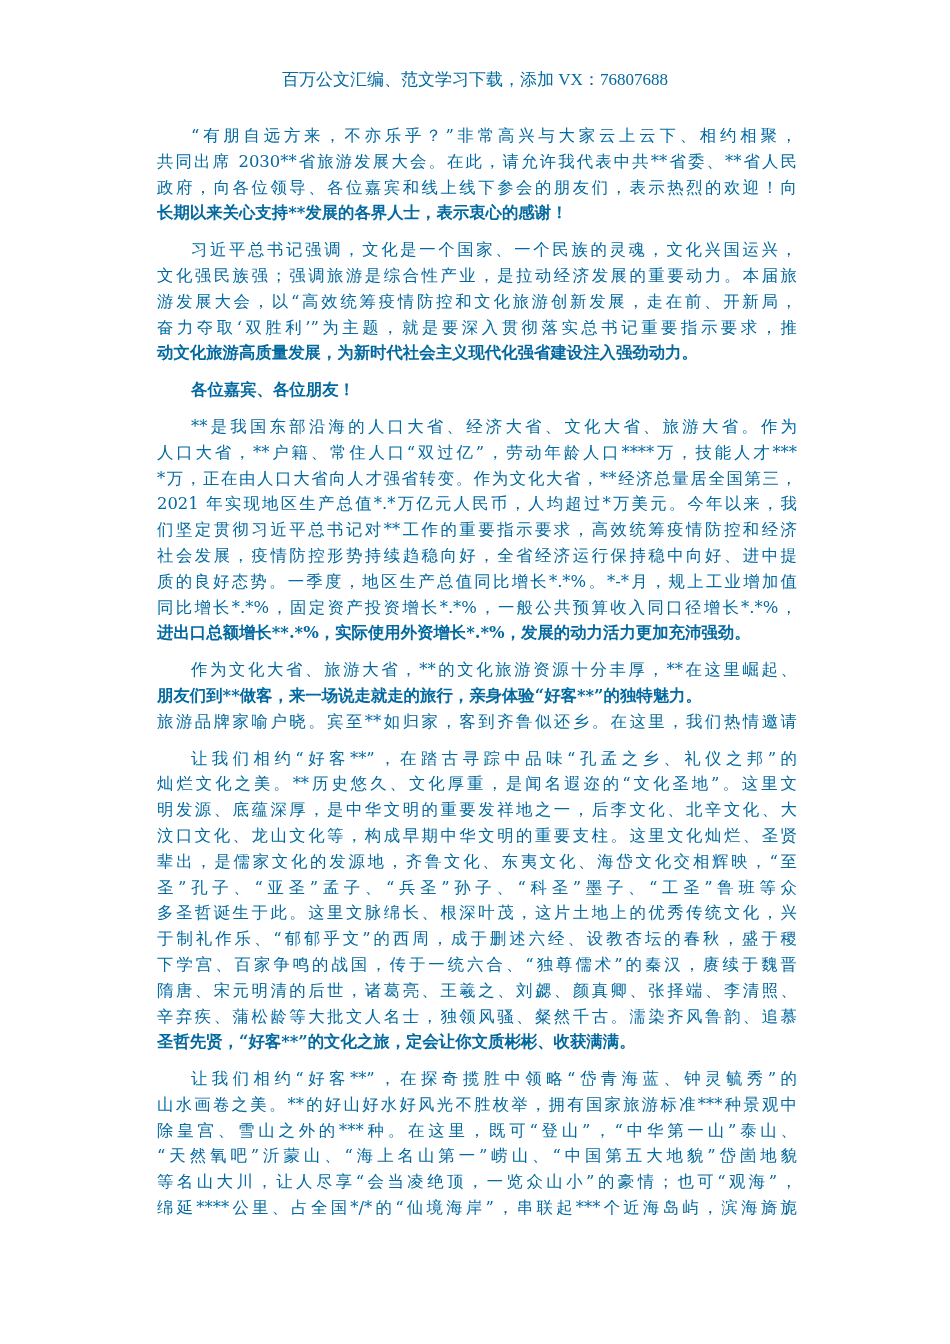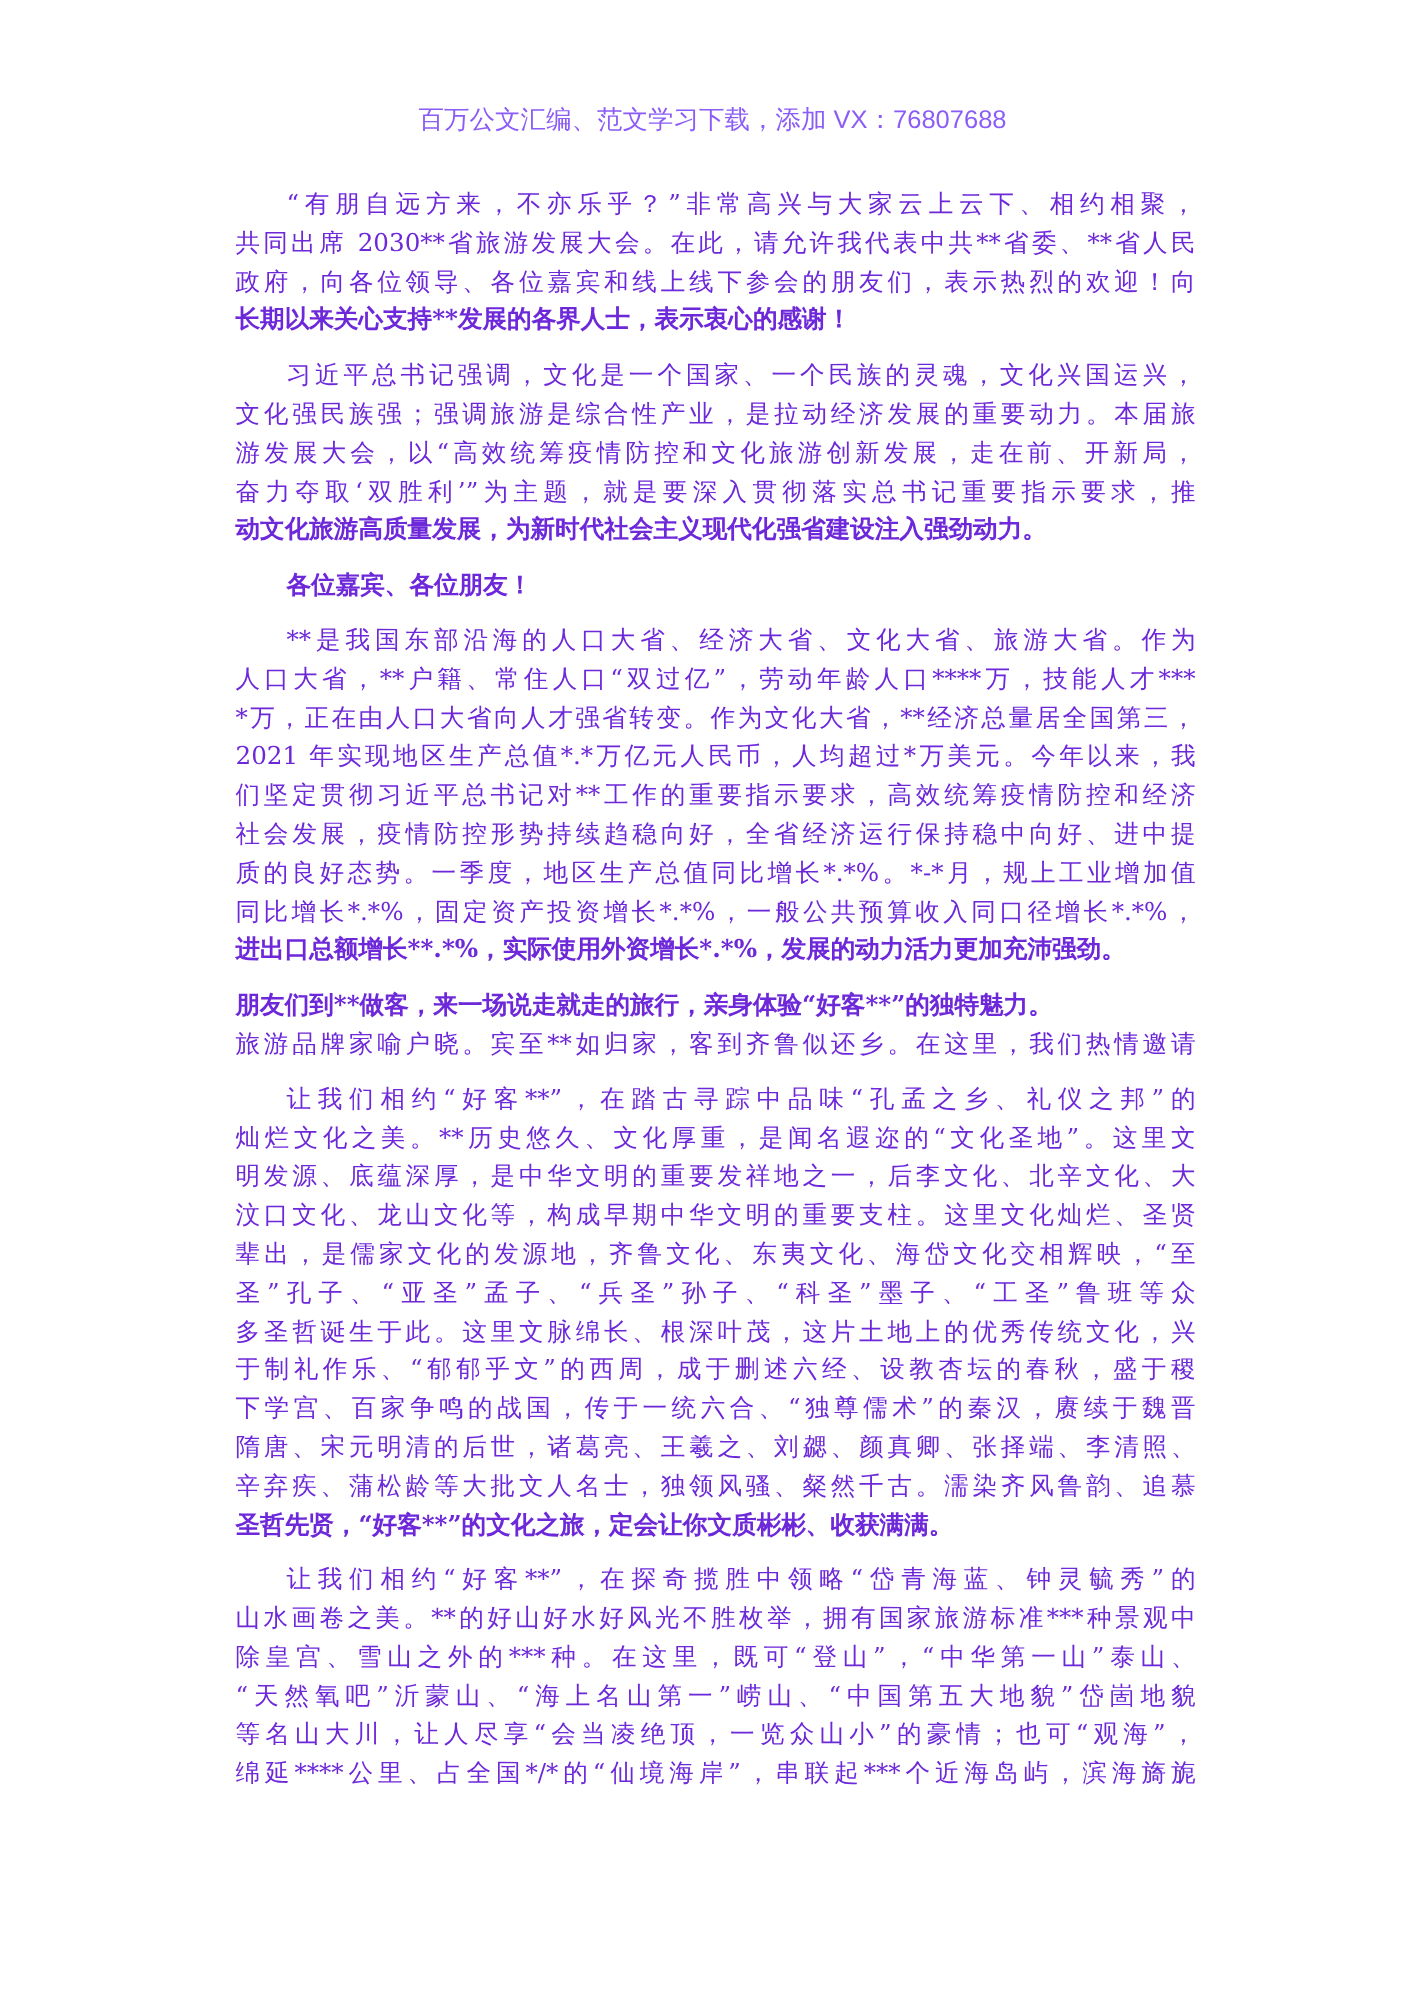--- a/index.html
+++ b/index.html
@@ -1,26 +1,26 @@
 <!DOCTYPE html>
 <html><head>
   <meta charset="utf-8">
   <style>
     html, body { margin: 0; padding: 0; background: #ffffff; }
     body { width: 950px; height: 1344px; position: relative; overflow: hidden; }
     .page { position: absolute; left: 0; top: 0; width: 950px; height: 1344px; background: #fff; }
     .header {
       position: absolute; left: 0; top: 68px; width: 950px; text-align: center;
-      font-family: Liberation Sans, sans-serif;
-      font-size: 17px; color: #8b5cf6; letter-spacing: 0px; line-height: 24px;
+      font-family: Liberation Serif, serif;
+      font-size: 17px; color: #0369a1; letter-spacing: 0px; line-height: 24px;
     }
     .body {
       position: absolute; left: 157px; top: 123px; width: 640px;
       font-family: "DejaVu Serif", "Liberation Serif", serif;
-      font-size: 16.4px; color: #6d28d9; line-height: 25.8px;
+      font-size: 16.4px; color: #0369a1; line-height: 25.8px;
     }
     .para { margin: 0 0 11px 0; }
     .line { display: block; white-space: nowrap; text-align: justify; text-align-last: justify; height: 25.8px; }
     .line.last { text-align-last: left; font-weight: bold; }
     .line.indent { padding-left: 34px; }
   </style>
 </head>
 <body>
 
 <div class="page">
@@ -53,20 +53,21 @@
       <span class="line">*万，正在由人口大省向人才强省转变。作为文化大省，**经济总量居全国第三，</span>
       <span class="line">2021 年实现地区生产总值*.*万亿元人民币，人均超过*万美元。今年以来，我</span>
       <span class="line">们坚定贯彻习近平总书记对**工作的重要指示要求，高效统筹疫情防控和经济</span>
       <span class="line">社会发展，疫情防控形势持续趋稳向好，全省经济运行保持稳中向好、进中提</span>
       <span class="line">质的良好态势。一季度，地区生产总值同比增长*.*%。*-*月，规上工业增加值</span>
       <span class="line">同比增长*.*%，固定资产投资增长*.*%，一般公共预算收入同口径增长*.*%，</span>
       <span class="line last">进出口总额增长**.*%，实际使用外资增长*.*%，发展的动力活力更加充沛强劲。</span>
     </div>
 
     <div class="para">
+      <span class="line indent">作为文化大省、旅游大省，**的文化旅游资源十分丰厚，**在这里崛起、</span>
       <span class="line last">朋友们到**做客，来一场说走就走的旅行，亲身体验“好客**”的独特魅力。</span>
       <span class="line">旅游品牌家喻户晓。宾至**如归家，客到齐鲁似还乡。在这里，我们热情邀请</span>
     </div>
 
     <div class="para">
       <span class="line indent">让我们相约“好客**”，在踏古寻踪中品味“孔孟之乡、礼仪之邦”的</span>
       <span class="line">灿烂文化之美。**历史悠久、文化厚重，是闻名遐迩的“文化圣地”。这里文</span>
       <span class="line">明发源、底蕴深厚，是中华文明的重要发祥地之一，后李文化、北辛文化、大</span>
       <span class="line">汶口文化、龙山文化等，构成早期中华文明的重要支柱。这里文化灿烂、圣贤</span>
       <span class="line">辈出，是儒家文化的发源地，齐鲁文化、东夷文化、海岱文化交相辉映，“至</span>

